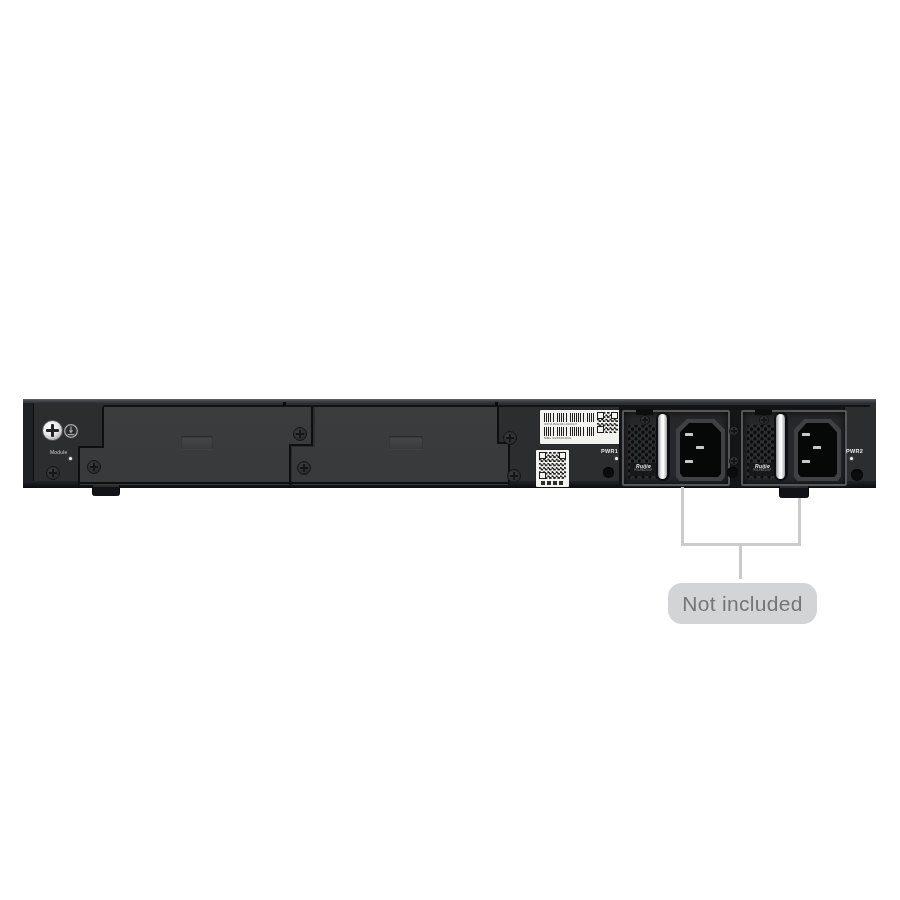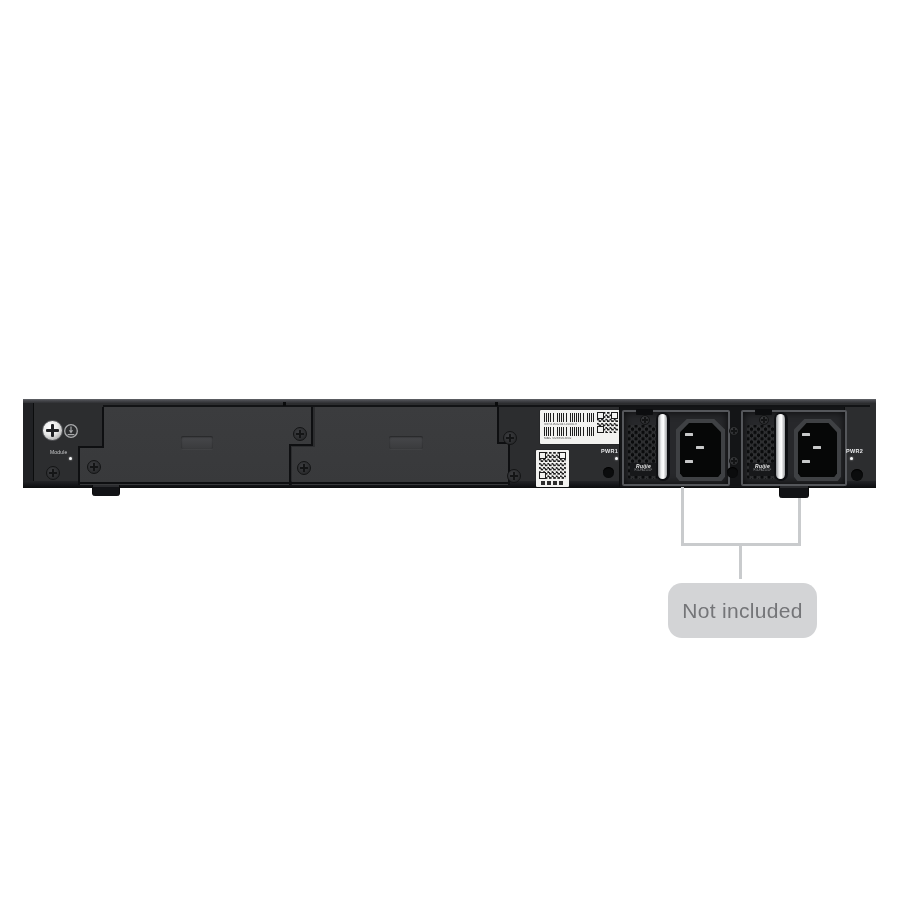--- a/index.html
+++ b/index.html
@@ -191,17 +191,17 @@
   <div class="abs hole" style="left:851px;top:469px;width:12px;height:12px;"></div>
 
   <div class="abs c-line" style="left:681px;top:487px;width:3px;height:59px;"></div>
   <div class="abs c-line" style="left:798px;top:487px;width:3px;height:59px;"></div>
   <div class="abs c-line" style="left:681px;top:543px;width:120px;height:3px;"></div>
   <div class="abs c-line" style="left:739px;top:546px;width:3px;height:33px;"></div>
 
   <div class="abs foot" style="left:92px;top:485px;width:26px;height:11px;"></div>
   <div class="abs foot" style="left:779px;top:486px;width:28px;height:12px;"></div>
 
-  <div class="abs c-box" style="left:668px;top:583px;width:149px;height:55px;">
+  <div class="abs c-box" style="left:668px;top:583px;width:149px;height:41px;">
     <span class="c-text">Not included</span>
   </div>
 
 </div>
 
 </body></html>

